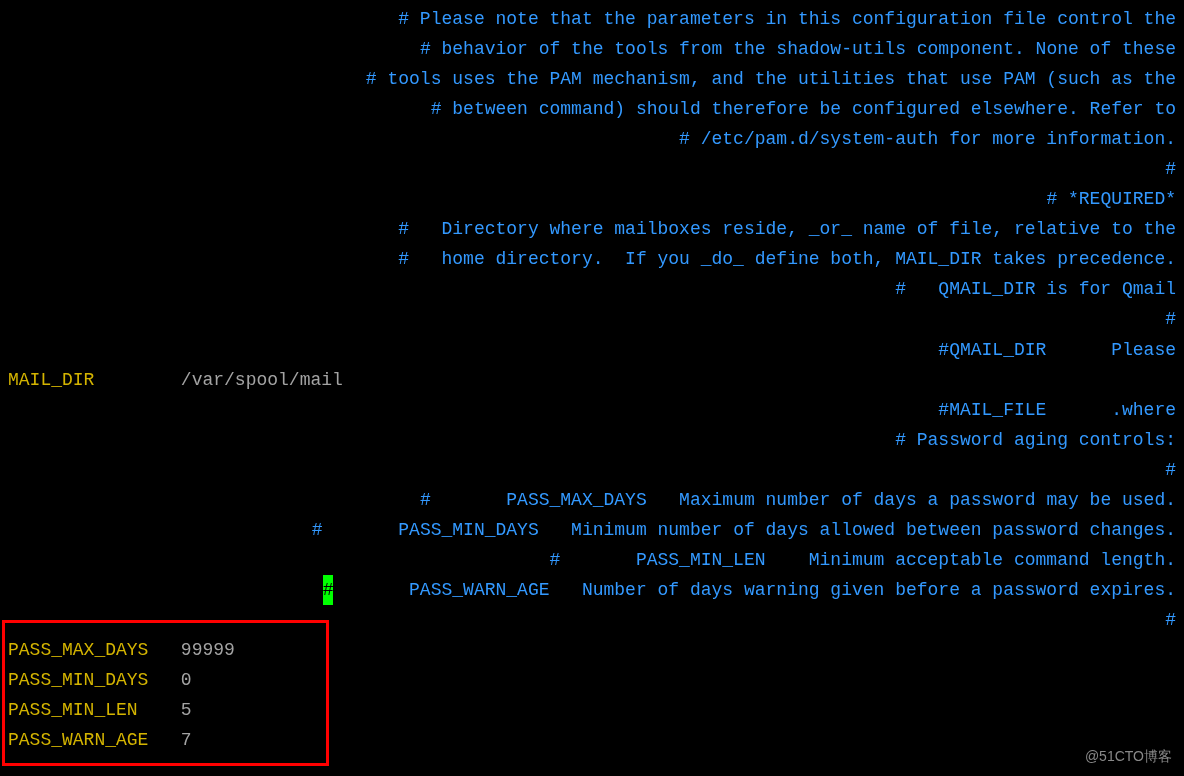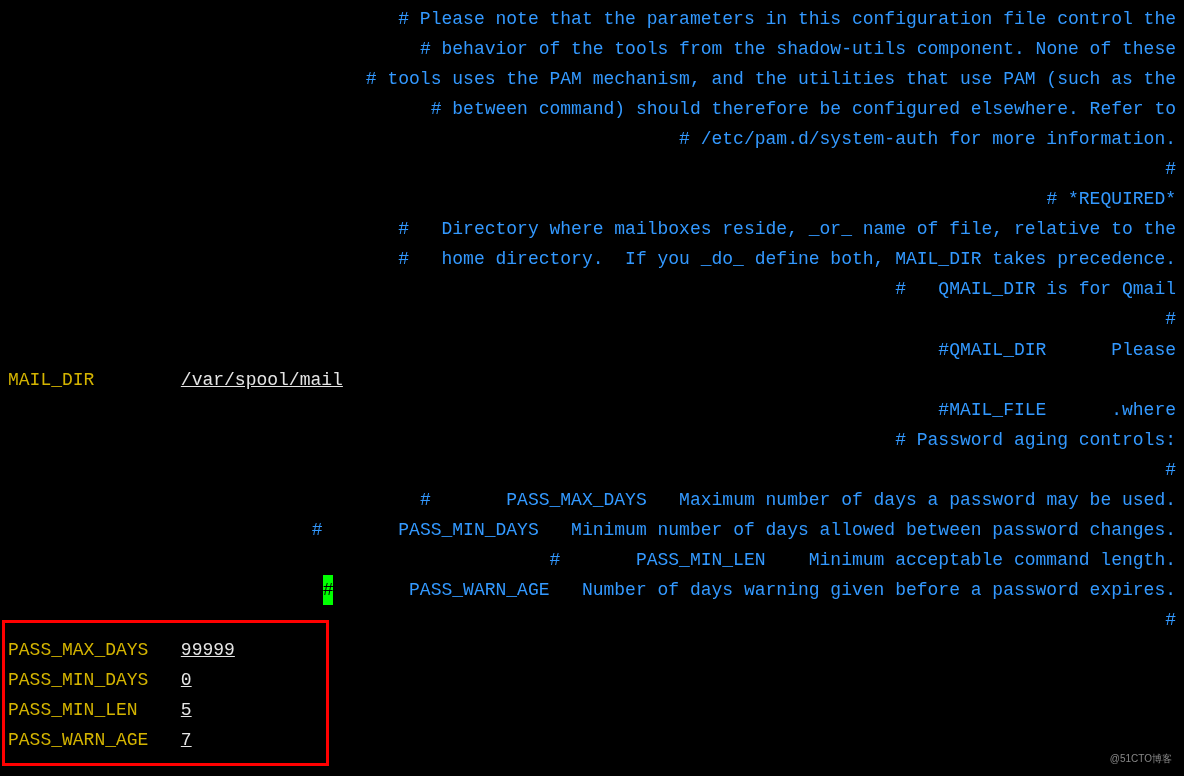--- a/index.html
+++ b/index.html
@@ -24,39 +24,38 @@
       display: block;
     }
     .comment {
       color: #3399ff;
       text-align: right;
     }
     .key-yellow {
       color: #d4b400;
     }
     .value-red {
-      color: #e5e5e5;
-      text-decoration: underline;
+      color: #a3a3a3;
     }
     .cursor-block {
       background: #00ff00;
       color: #000;
       display: inline-block;
     }
     .highlight-box {
       position: absolute;
       border: 3px solid #ff0000;
       pointer-events: none;
     }
     .watermark {
       position: absolute;
       bottom: 8px;
       right: 12px;
       color: #888;
-      font-size: 10px;
+      font-size: 14px;
       font-family: sans-serif;
     }
   </style>
 </head>
 <body>
 
 <span class="line comment"># Please note that the parameters in this configuration file control the</span>
 <span class="line comment"># behavior of the tools from the shadow-utils component. None of these</span>
 <span class="line comment"># tools uses the PAM mechanism, and the utilities that use PAM (such as the</span>
 <span class="line comment"># between command) should therefore be configured elsewhere. Refer to</span>

